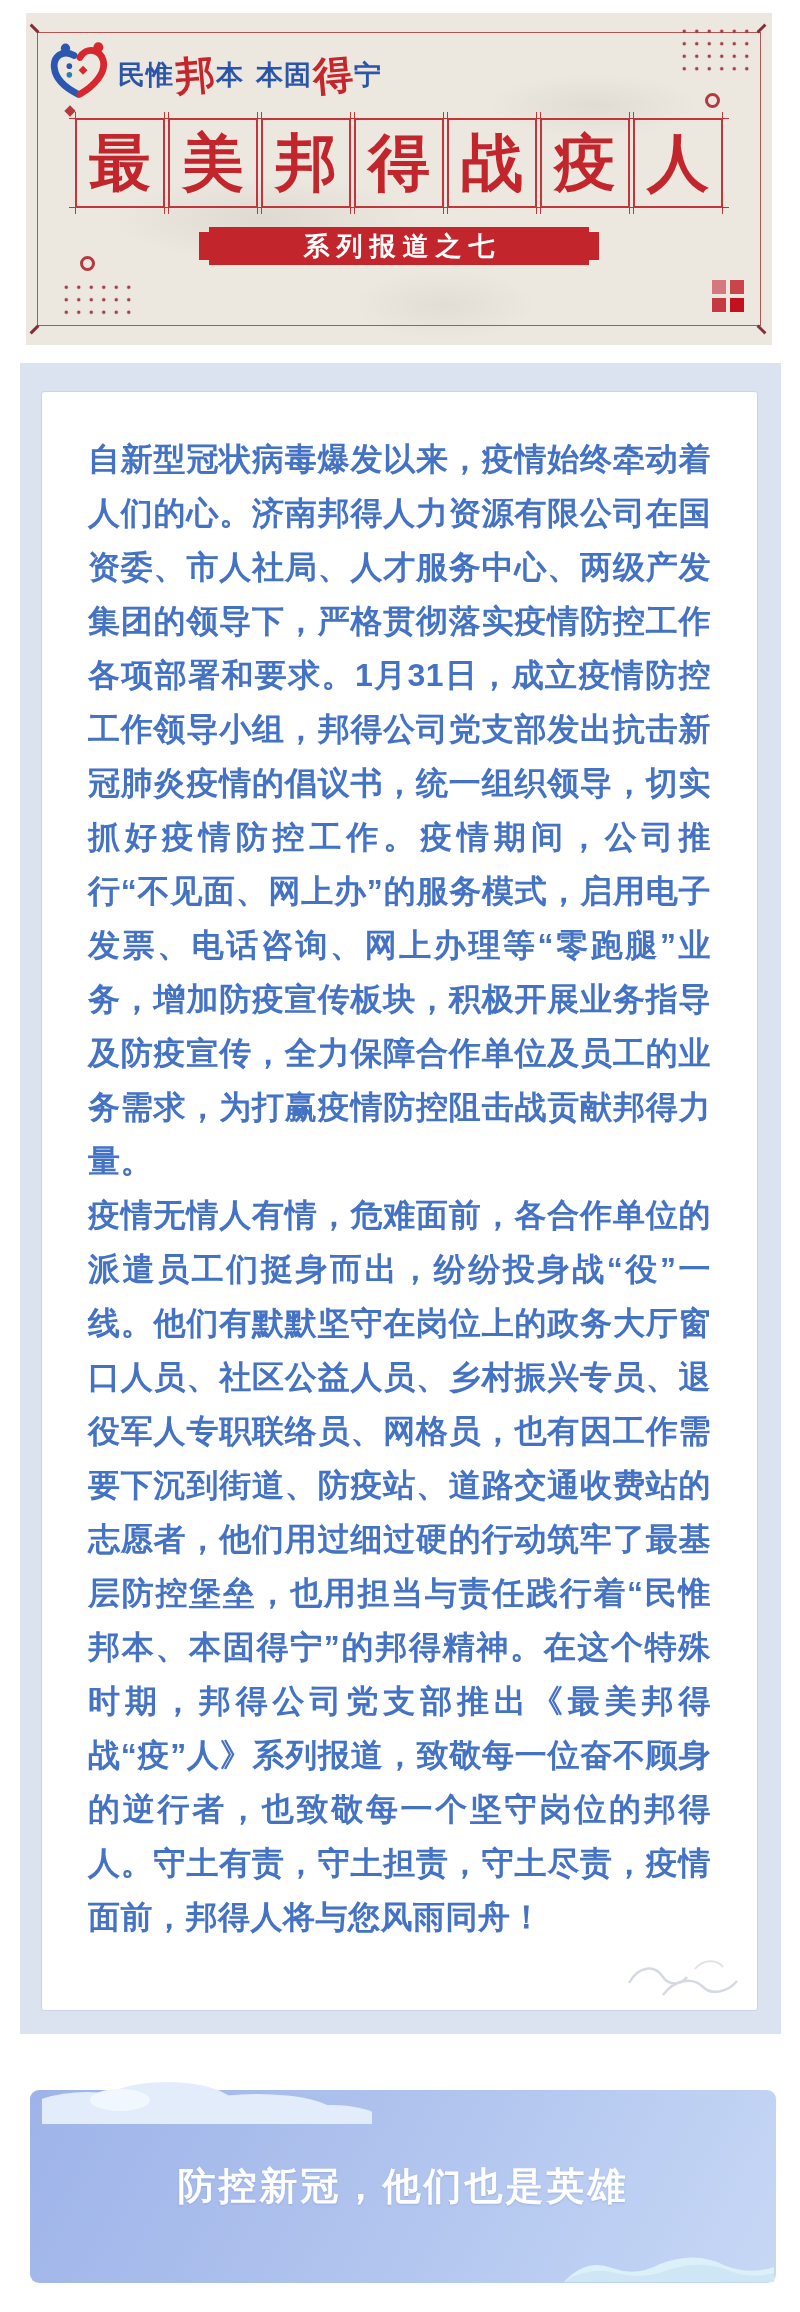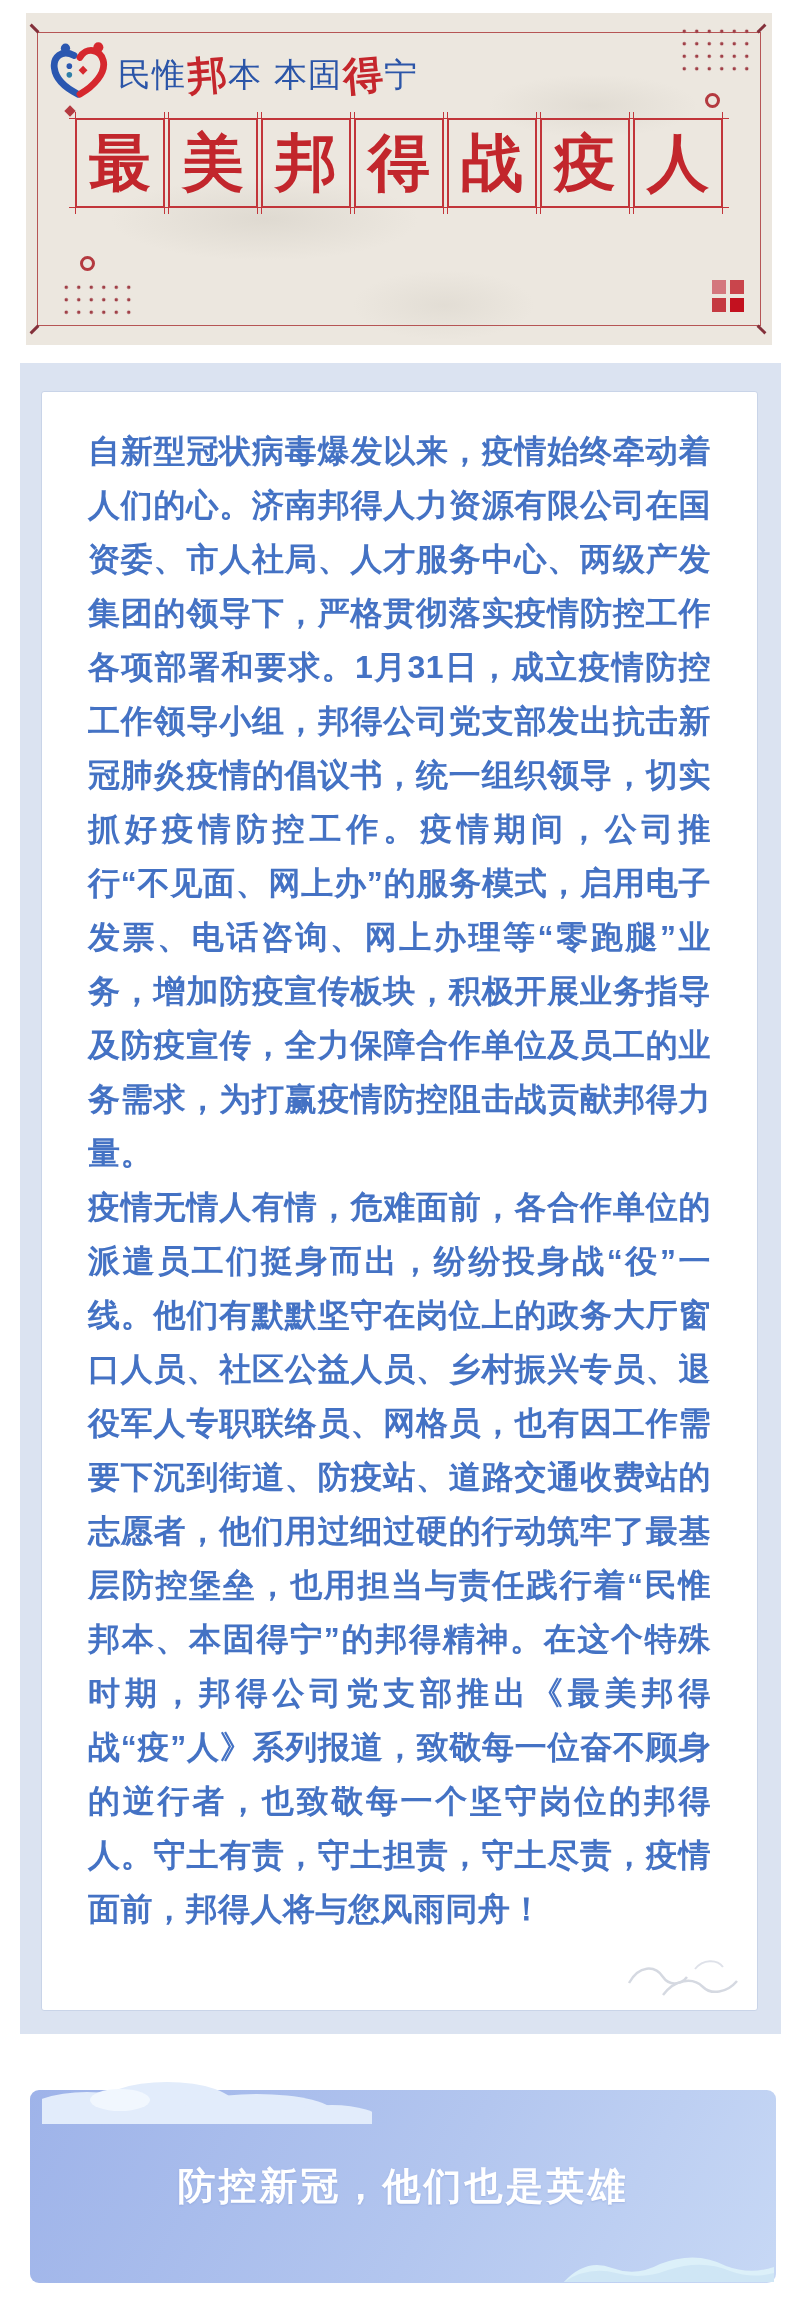--- a/index.html
+++ b/index.html
@@ -19,21 +19,21 @@
   .corner-tick { position:absolute; width:11px; height:3px; background:#83303a; }
   .tick-tl { left:3px;  top:14px;  transform:rotate(45deg); }
   .tick-tr { left:730px; top:14px; transform:rotate(-45deg); }
   .tick-bl { left:3px;  top:315px; transform:rotate(-45deg); }
   .tick-br { left:730px; top:315px; transform:rotate(45deg); }
 
   .logo-heart { position:absolute; left:24px; top:28px; width:58px; height:58px; }
 
   .logo-text { position:absolute; left:92px; top:40px; height:44px;
     display:flex; align-items:center; white-space:nowrap; }
-  .lt-blue { color:#2b55a8; font-weight:normal; font-size:33px; letter-spacing:1px; }
+  .lt-blue { color:#2b55a8; font-weight:bold; font-size:27px; letter-spacing:1px; }
   .lt-red  { color:#c5262c; font-weight:bold; font-size:40px; line-height:1;
     font-family:"DejaVu Serif",serif; transform:rotate(-5deg); margin:0 1px; }
   .lt-gap  { display:inline-block; width:12px; }
 
   .title-row { position:absolute; left:0; right:0; top:105px;
     display:flex; justify-content:center; gap:3px; }
   .char-box { position:relative; width:90px; height:90px;
     display:flex; align-items:center; justify-content:center;
     border:2px solid #c2353a; box-sizing:border-box; }
   .char-box::before { content:""; position:absolute; left:-8px; right:-8px; top:-2px; bottom:-2px;
@@ -67,21 +67,21 @@
     display:grid; grid-template-columns:14px 14px; grid-gap:4px; }
   .sq { width:14px; height:14px; }
   .sq-1 { background:#d4777e; } .sq-2 { background:#c9454c; }
   .sq-3 { background:#c53a42; } .sq-4 { background:#c3111f; }
 
   
   .article-section { position:absolute; left:20px; top:363px; width:761px; height:1671px;
     background:#dbe3f1; }
   .article-card { position:absolute; left:21px; top:28px; width:717px; height:1620px;
     background:#ffffff; border:1px solid #c9d4e8; border-radius:3px; box-sizing:border-box; }
-  .article-text { position:absolute; left:46px; right:46px; top:32px; }
+  .article-text { position:absolute; left:46px; right:46px; top:40px; }
   .para { margin:0; font-size:32px; line-height:54px; font-weight:bold; color:#4472c4;
     text-align:justify; text-justify:inter-character; letter-spacing:0.5px; }
   .swirl { position:absolute; right:12px; bottom:8px; opacity:.75; }
 
   
   .footer-panel { position:absolute; left:30px; top:2090px; width:746px; height:193px;
     border-radius:9px;
     background:linear-gradient(118deg,#9eb3e9 0%, #b3c6ef 55%, #c7d8f5 100%);
     display:flex; flex-direction:column; align-items:center; justify-content:center;
     gap:20px; }
@@ -139,20 +139,23 @@
           <span class="title-char">战</span>
         </div>
       <div class="char-box">
           <span class="title-char">疫</span>
         </div>
       <div class="char-box">
           <span class="title-char">人</span>
         </div>
     </div>
 
+    <div class="ribbon">
+      <span class="ribbon-label">系列报道之七</span>
+    </div>
 
     <div class="dots dots-tr"></div>
     <div class="dots dots-bl"></div>
     <div class="ring ring-tr"></div>
     <div class="ring ring-bl"></div>
     <div class="diamond-mark"></div>
     <div class="squares">
       <div class="sq sq-1"></div>
       <div class="sq sq-2"></div>
       <div class="sq sq-3"></div>

